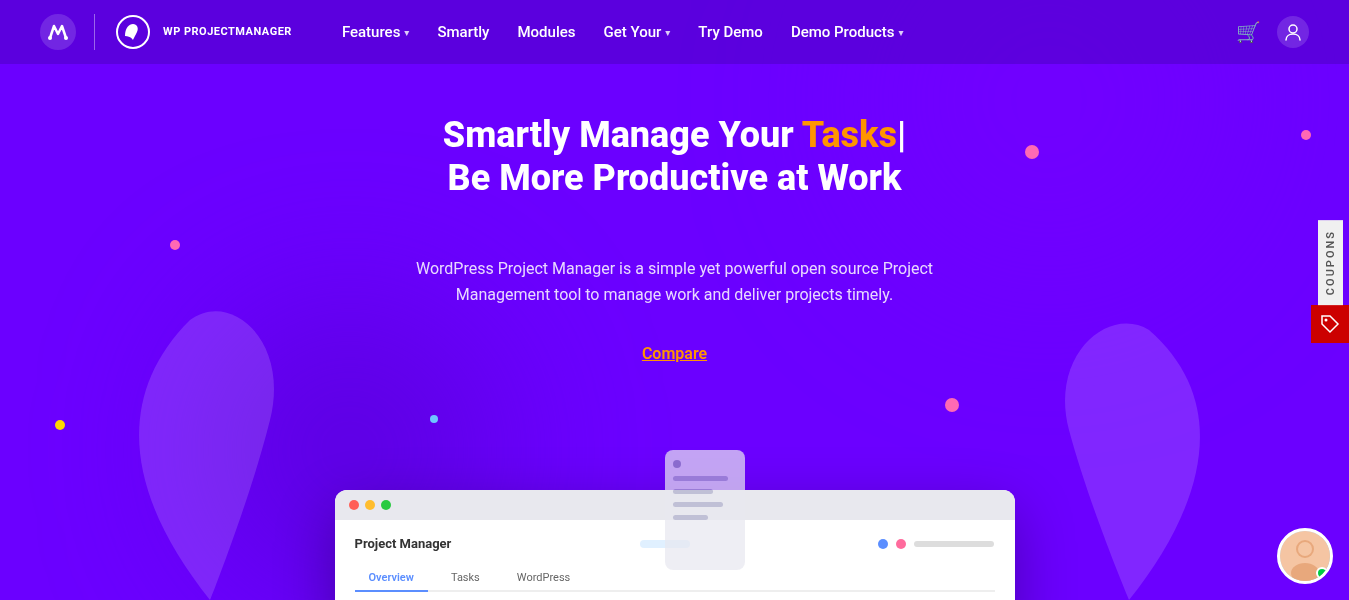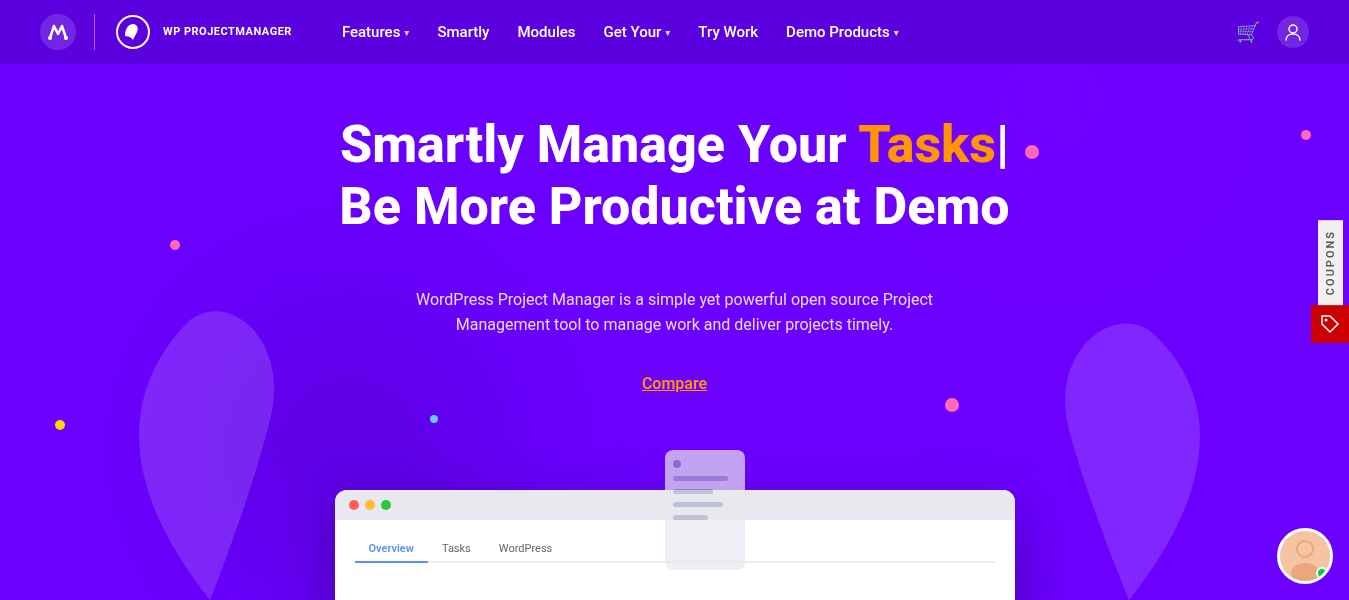--- a/index.html
+++ b/index.html
@@ -105,25 +105,25 @@
     .hero {
       display: flex;
       flex-direction: column;
       align-items: center;
       text-align: center;
       padding: 50px 40px 20px;
       position: relative;
       z-index: 5;
     }
     .hero-title {
-      font-size: 52px;
+      font-size: 36px;
       font-weight: 800;
       color: white;
       line-height: 1.2;
-      margin-bottom: 28px;
+      margin-bottom: 36px;
     }
     .hero-subtitle {
       color: rgba(255,255,255,0.85);
       font-size: 16px;
       line-height: 1.6;
       max-width: 600px;
       margin-bottom: 36px;
       margin-top: 20px;
     }
     .hero-buttons {
@@ -235,21 +235,21 @@
     .mockup-status-dots {
       display: flex;
       align-items: center;
       gap: 8px;
     }
     .status-dot-blue { width: 10px; height: 10px; border-radius: 50%; background: #5B8EFF; }
     .status-dot-pink { width: 10px; height: 10px; border-radius: 50%; background: #FF6B9D; }
     .status-bar { height: 6px; width: 80px; border-radius: 3px; background: #ddd; }
     .mockup-tabs-row {
       display: flex;
-      gap: 0;
+      gap: 9px;
       border-bottom: 2px solid #eee;
       margin-bottom: 10px;
     }
     .mtab {
       padding: 6px 14px;
       font-size: 11px;
       color: #666;
       cursor: pointer;
     }
     .mtab.active {
@@ -401,21 +401,21 @@
       <span>Smartly</span>
     </a>
     <a class="nav-link">
       <span>Modules</span>
     </a>
     <a class="nav-link">
       <span>Get Your</span>
       <span class="chevron">▾</span>
     </a>
     <a class="nav-link">
-      <span>Try Work</span>
+      <span>Try Demo</span>
     </a>
     <a class="nav-link">
       <span>Demo Products</span>
       <span class="chevron">▾</span>
     </a>
   </div>
 
   <div class="nav-actions">
     <div class="cart-icon">🛒</div>
     <div class="user-icon">
@@ -423,21 +423,21 @@
         <circle cx="9" cy="6" r="4" stroke="white" stroke-width="1.5" fill="none"></circle>
         <path d="M2 17 C2 13 5.5 11 9 11 C12.5 11 16 13 16 17" stroke="white" stroke-width="1.5" stroke-linecap="round" fill="none"></path>
       </svg>
     </div>
   </div>
 </nav>
 
 <section class="hero">
   <h1 class="hero-title">
     <span>Smartly Manage Your </span><span style="color:#FF9500;">Tasks</span><span style="color:white;">|</span><br>
-    <span>Be More Productive at Demo</span>
+    <span>Be More Productive at Work</span>
   </h1>
   <p class="hero-subtitle">WordPress Project Manager is a simple yet powerful open source Project Management tool to manage work and deliver projects timely.</p>
   <div class="hero-buttons">
     <a class="compare-link">Compare</a>
   </div>
 </section>
 
 <div class="mockup-container">
 
   <div class="side-panel-left">
@@ -450,20 +450,29 @@
 
   <div class="mockup-window">
 
     <div class="mockup-titlebar">
       <div class="traffic-dot td-red"></div>
       <div class="traffic-dot td-yellow"></div>
       <div class="traffic-dot td-green"></div>
     </div>
 
     <div class="mockup-content">
+      <div class="mockup-header-row">
+        <span class="mockup-title-text">Project Manager</span>
+        <div class="mockup-tab"></div>
+        <div class="mockup-status-dots">
+          <div class="status-dot-blue"></div>
+          <div class="status-dot-pink"></div>
+          <div class="status-bar"></div>
+        </div>
+      </div>
 
       <div class="mockup-tabs-row">
         <div class="mtab active">Overview</div>
         <div class="mtab">Tasks</div>
         <div class="mtab">WordPress</div>
       </div>
 
     </div>
   </div>
 </div>

